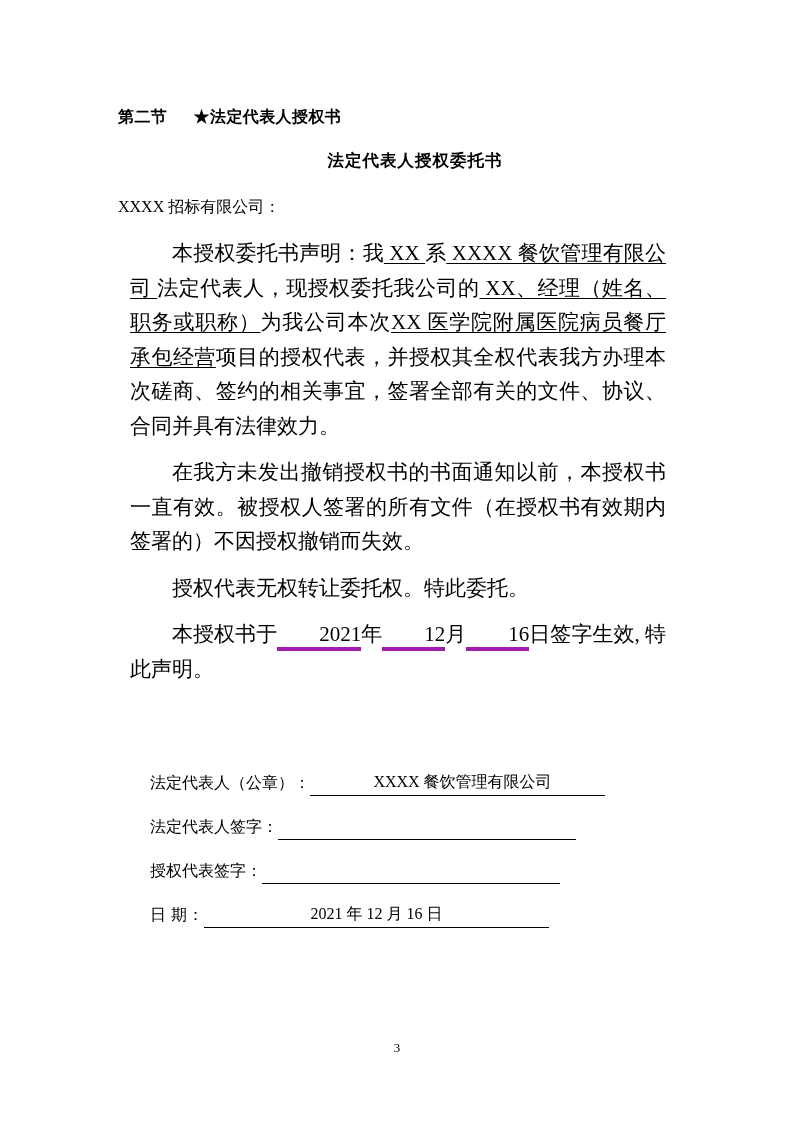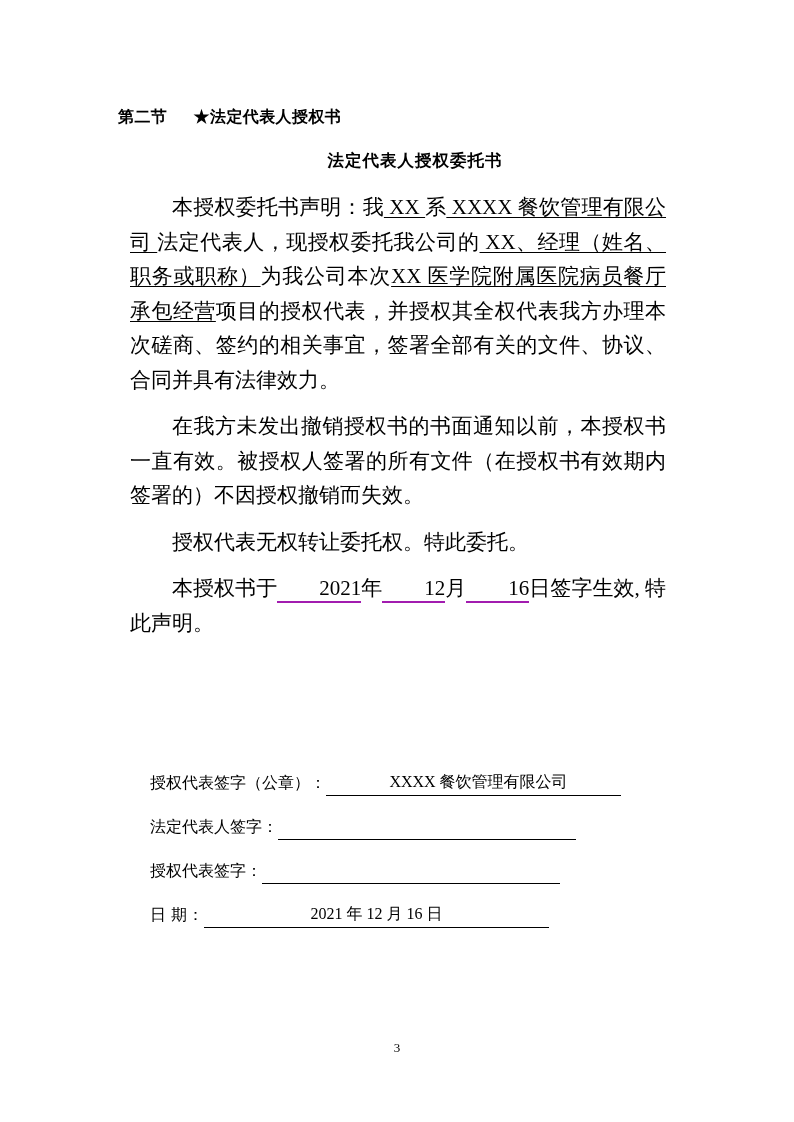--- a/index.html
+++ b/index.html
@@ -65,21 +65,21 @@
   .para.noindent {
     text-indent: 0;
   }
   .u {
     text-decoration: underline;
     text-underline-offset: 2.5px;
     text-decoration-thickness: 1px;
   }
   .fill {
     display: inline-block;
-    border-bottom: 2px solid #a21caf;
+    border-bottom: 4px solid #a21caf;
     text-align: center;
     line-height: 26px;
   }
   .fill-yr   { min-width: 46px; }
   .fill-mo   { min-width: 26px; }
   .fill-day  { min-width: 34px; }
 
   
   .sig-block {
     position: absolute;
@@ -134,40 +134,41 @@
 <body>
 
 <div class="page">
 
   <div class="content">
 
     <div class="section-head">第二节      ★法定代表人授权书</div>
 
     <div class="doc-title">法定代表人授权委托书</div>
 
+    <div class="addressee">XXXX 招标有限公司：</div>
 
     <p class="para">
       <span>本授权委托书声明：我</span><span class="u"> XX </span><span>系</span><span class="u"> XXXX 餐饮管理有限公司 </span><span>法定代表人，现授权委托我公司的</span><span class="u"> XX、经理（姓名、职务或职称）</span><span>为我公司本次</span><span class="u">XX 医学院附属医院病员餐厅承包经营</span><span>项目的授权代表，并授权其全权代表我方办理本次磋商、签约的相关事宜，签署全部有关的文件、协议、合同并具有法律效力。</span>
     </p>
 
     <p class="para">在我方未发出撤销授权书的书面通知以前，本授权书一直有效。被授权人签署的所有文件（在授权书有效期内签署的）不因授权撤销而失效。</p>
 
     <p class="para">授权代表无权转让委托权。特此委托。</p>
 
     <p class="para">
       <span>本授权书于</span><span class="fill fill-yr">2021</span><span>年</span><span class="fill fill-mo">12</span><span>月</span><span class="fill fill-day">16</span><span>日签字生效, 特此声明。</span>
     </p>
 
 
   </div>
 
   <div class="sig-block">
 
     <div class="sig-row supplier">
-      <span class="sig-label">授权代表签字（公章）：</span>
+      <span class="sig-label">法定代表人（公章）：</span>
       <span class="sig-value centered">XXXX 餐饮管理有限公司</span>
     </div>
 
     <div class="sig-row legal-sign">
       <span class="sig-label">法定代表人签字：</span>
       <span class="sig-value blank"></span>
     </div>
 
     <div class="sig-row auth-sign">
       <span class="sig-label">授权代表签字：</span>

